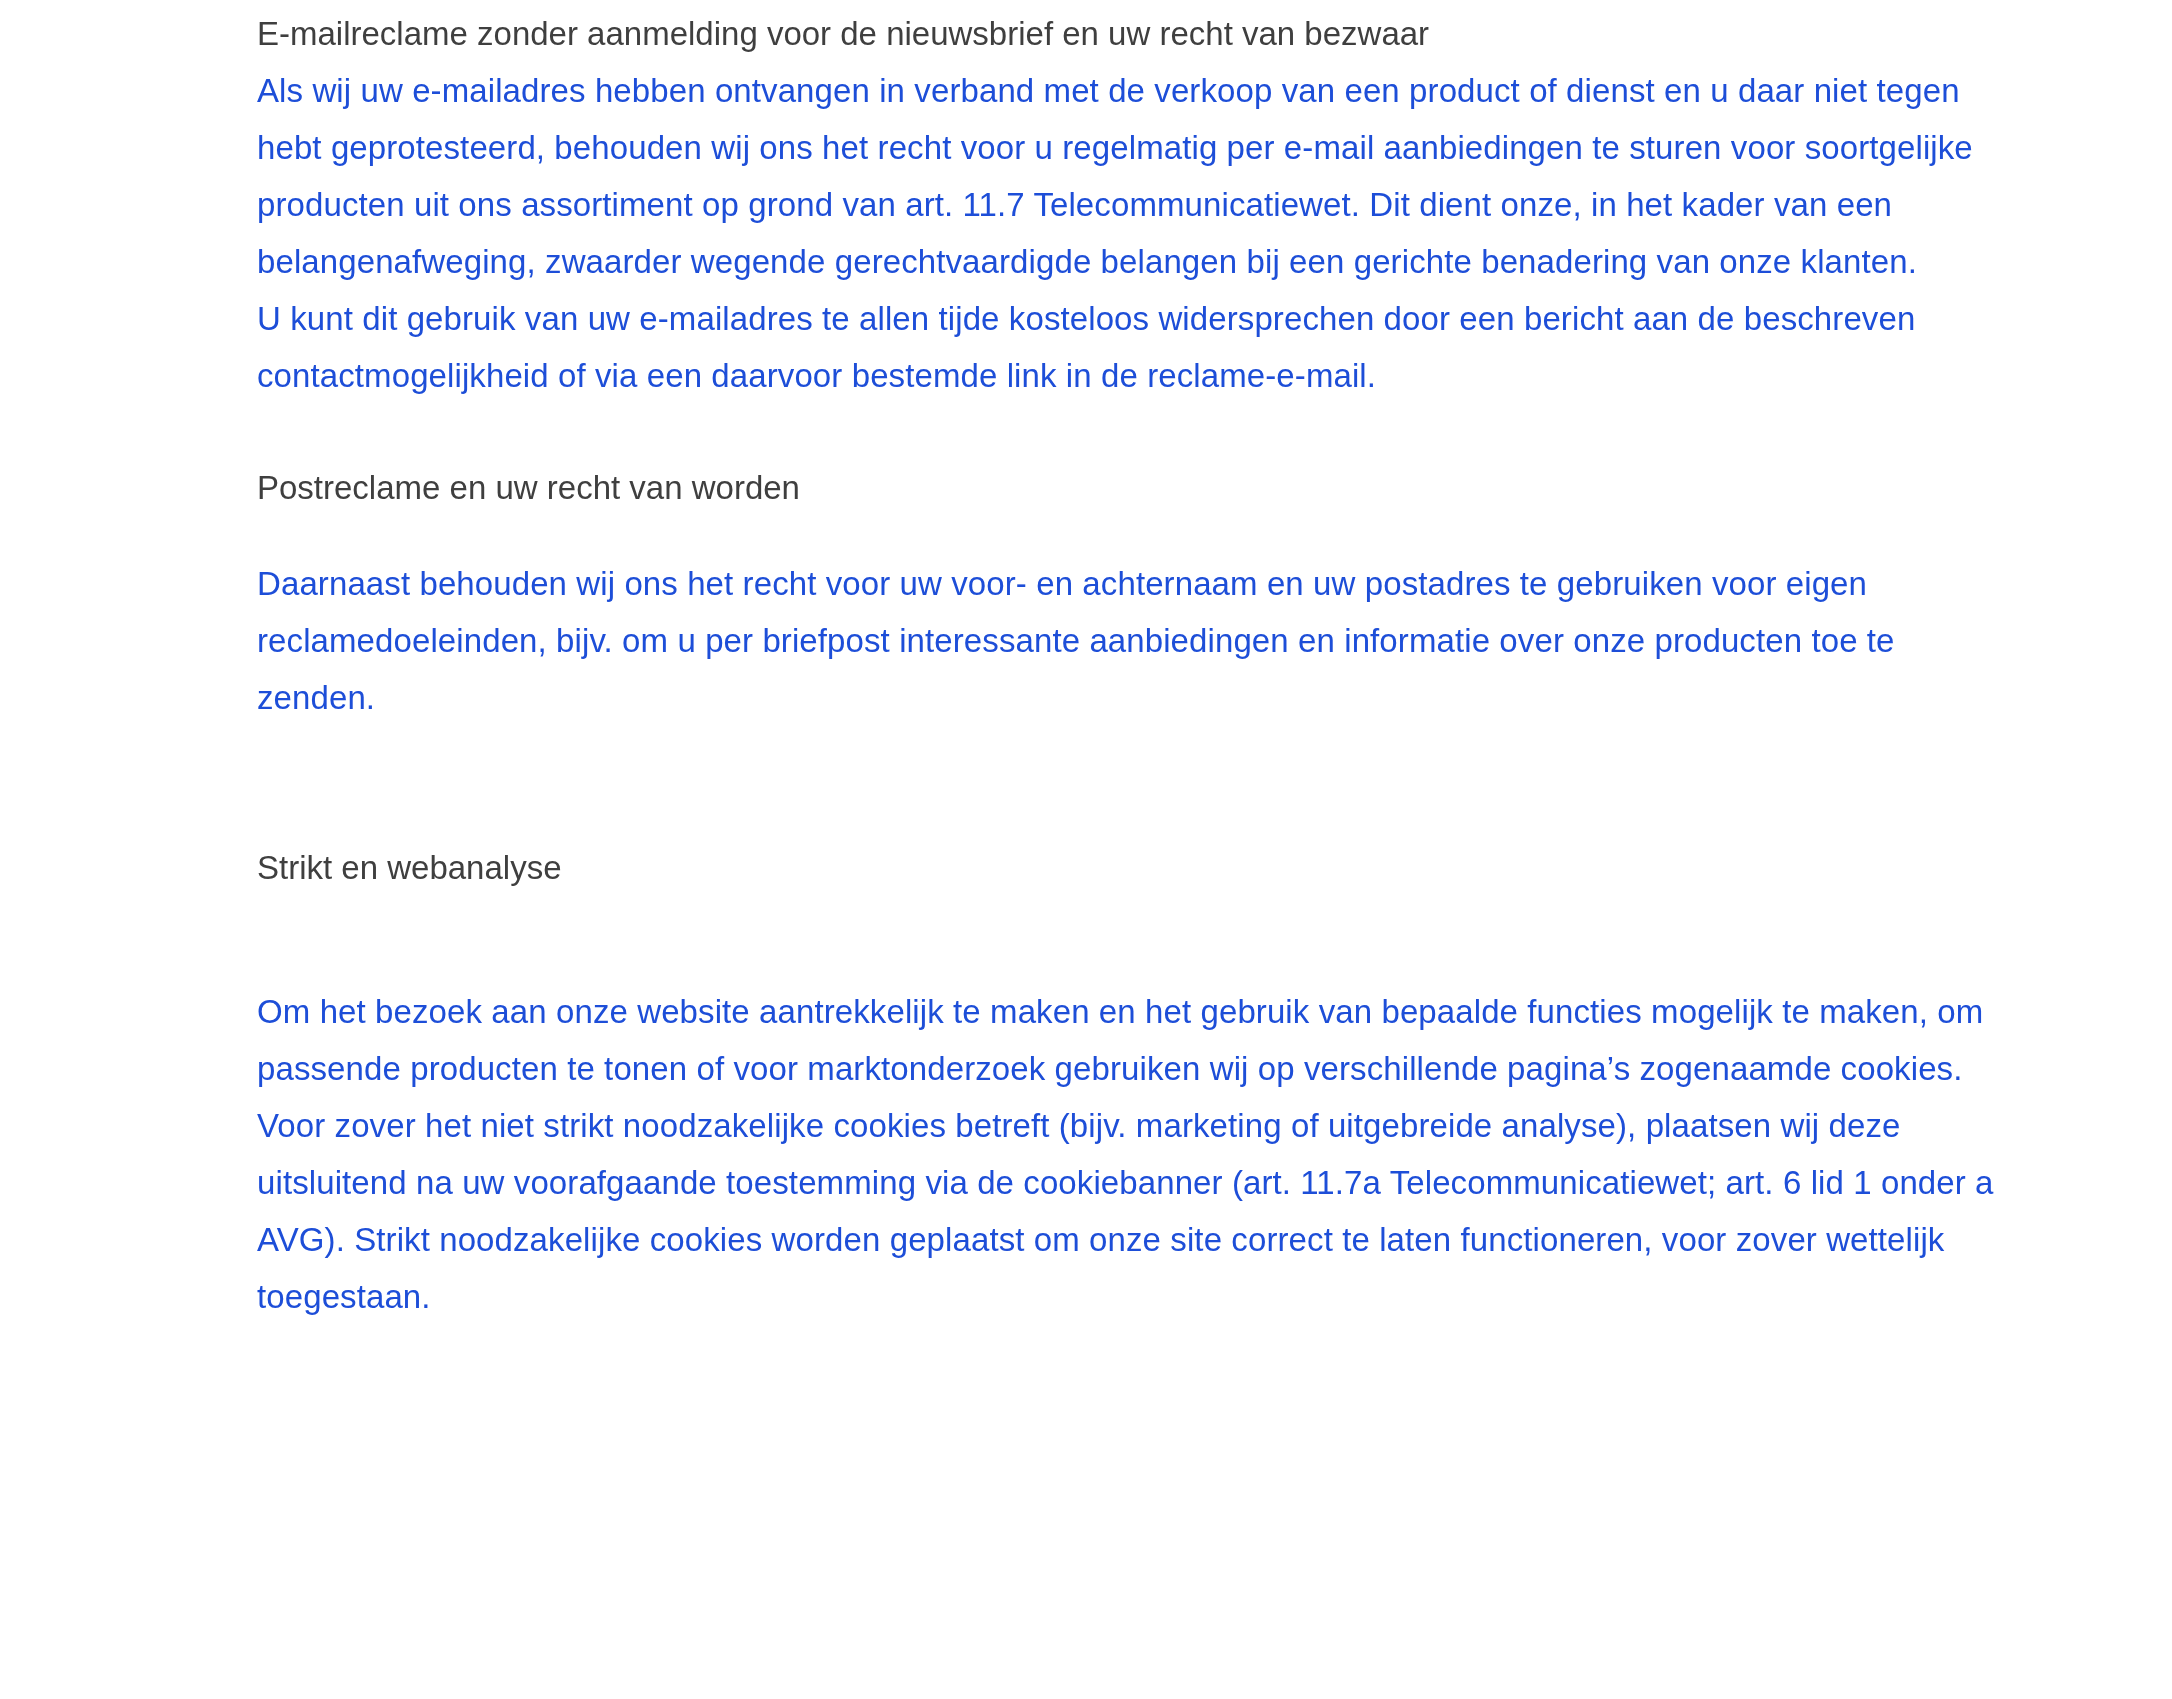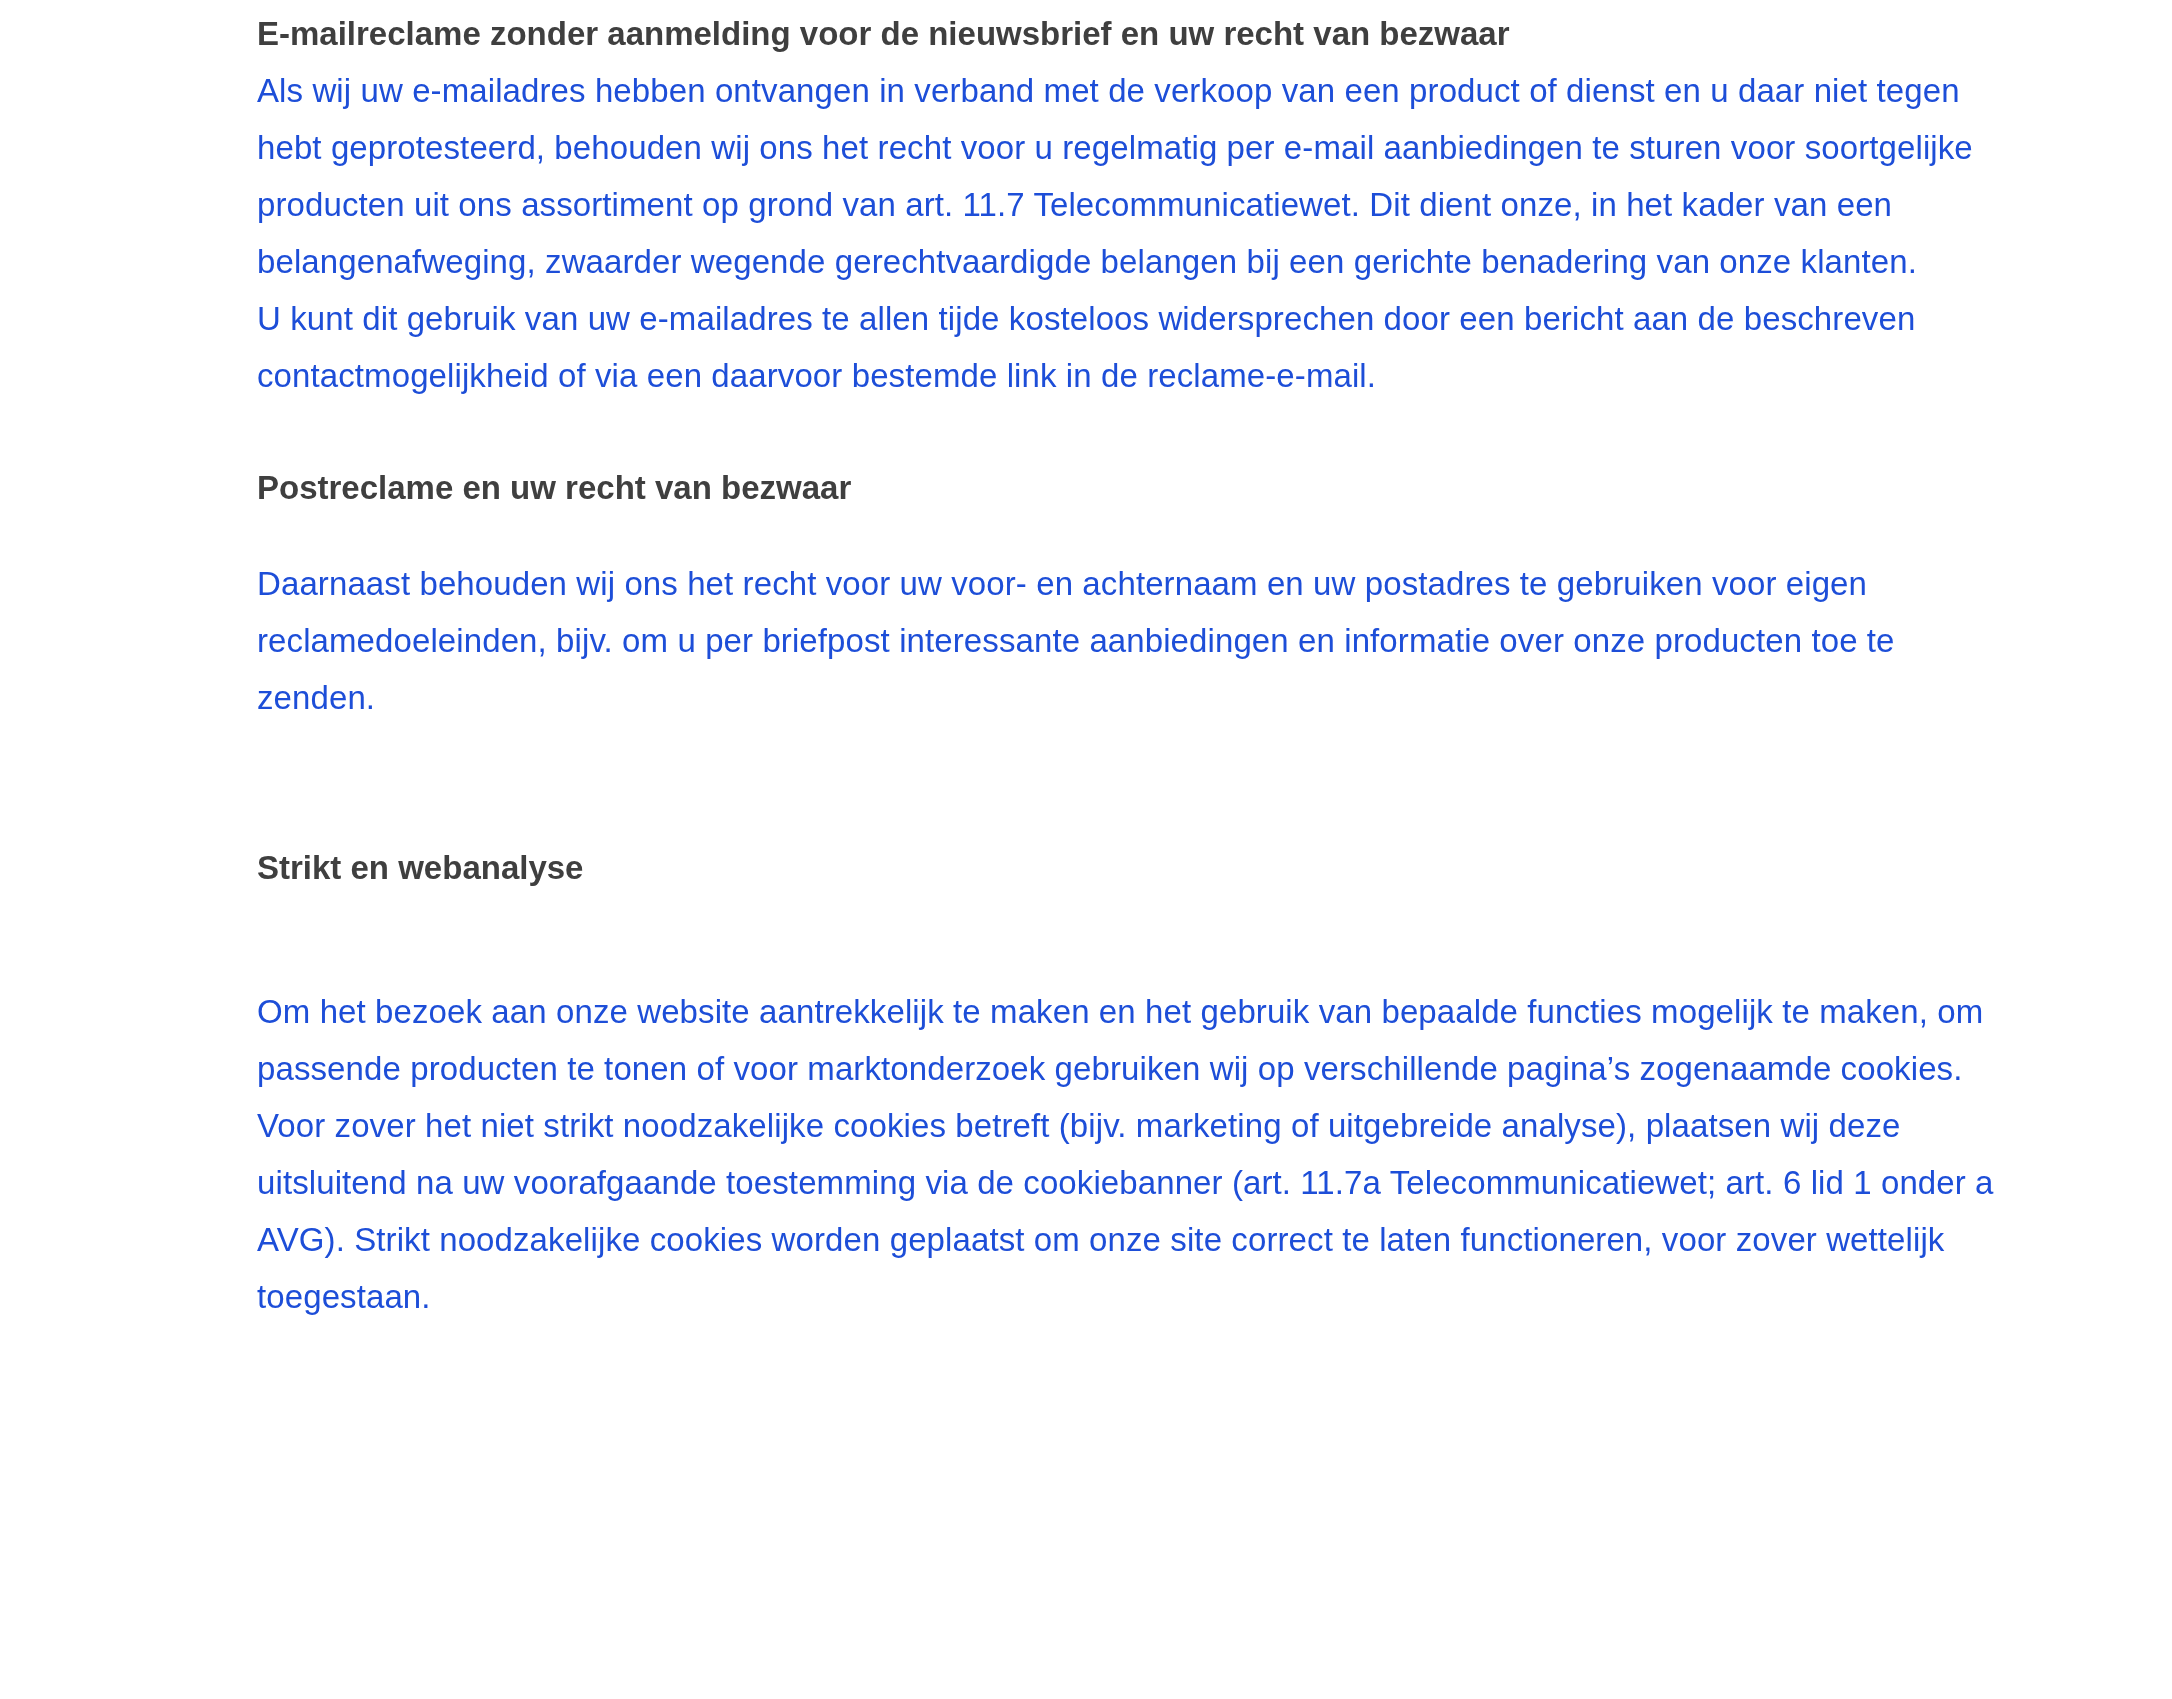--- a/index.html
+++ b/index.html
@@ -31,21 +31,21 @@
     color: #1d4ed8;
     font-weight: 400;
     letter-spacing: 0.1px;
     margin: 0;
     white-space: pre-wrap;
   }
   .heading {
     font-size: 33px;
     line-height: 57px;
     color: #3f3f3f;
-    font-weight: 700;
+    font-weight: 400;
     margin: 0;
     white-space: pre-wrap;
   }
   .spacer-sm { height: 39px; }
   .spacer-md { height: 55px; }
   .spacer-lg { height: 87px; }
   .spacer-xl { height: 113px; }
 </style>
 </head>
 <body>
@@ -54,21 +54,21 @@
   <div class="content">
 
     <div class="heading">E-mailreclame zonder aanmelding voor de nieuwsbrief en uw recht van bezwaar</div>
 
     <div class="para">Als wij uw e-mailadres hebben ontvangen in verband met de verkoop van een product of dienst en u daar niet tegen hebt geprotesteerd, behouden wij ons het recht voor u regelmatig per e-mail aanbiedingen te sturen voor soortgelijke producten uit ons assortiment op grond van art. 11.7 Telecommunicatiewet. Dit dient onze, in het kader van een belangenafweging, zwaarder wegende gerechtvaardigde belangen bij een gerichte benadering van onze klanten.</div>
 
     <div class="para">U kunt dit gebruik van uw e-mailadres te allen tijde kosteloos widersprechen door een bericht aan de beschreven contactmogelijkheid of via een daarvoor bestemde link in de reclame-e-mail.</div>
 
     <div class="spacer-md"></div>
 
-    <div class="heading">Postreclame en uw recht van bezwaar</div>
+    <div class="heading">Postreclame en uw recht van worden</div>
 
     <div class="spacer-sm"></div>
 
     <div class="para">Daarnaast behouden wij ons het recht voor uw voor- en achternaam en uw postadres te gebruiken voor eigen reclamedoeleinden, bijv. om u per briefpost interessante aanbiedingen en informatie over onze producten toe te zenden.</div>
 
 
     <div class="spacer-xl"></div>
 
     <div class="heading">Strikt en webanalyse</div>
 

